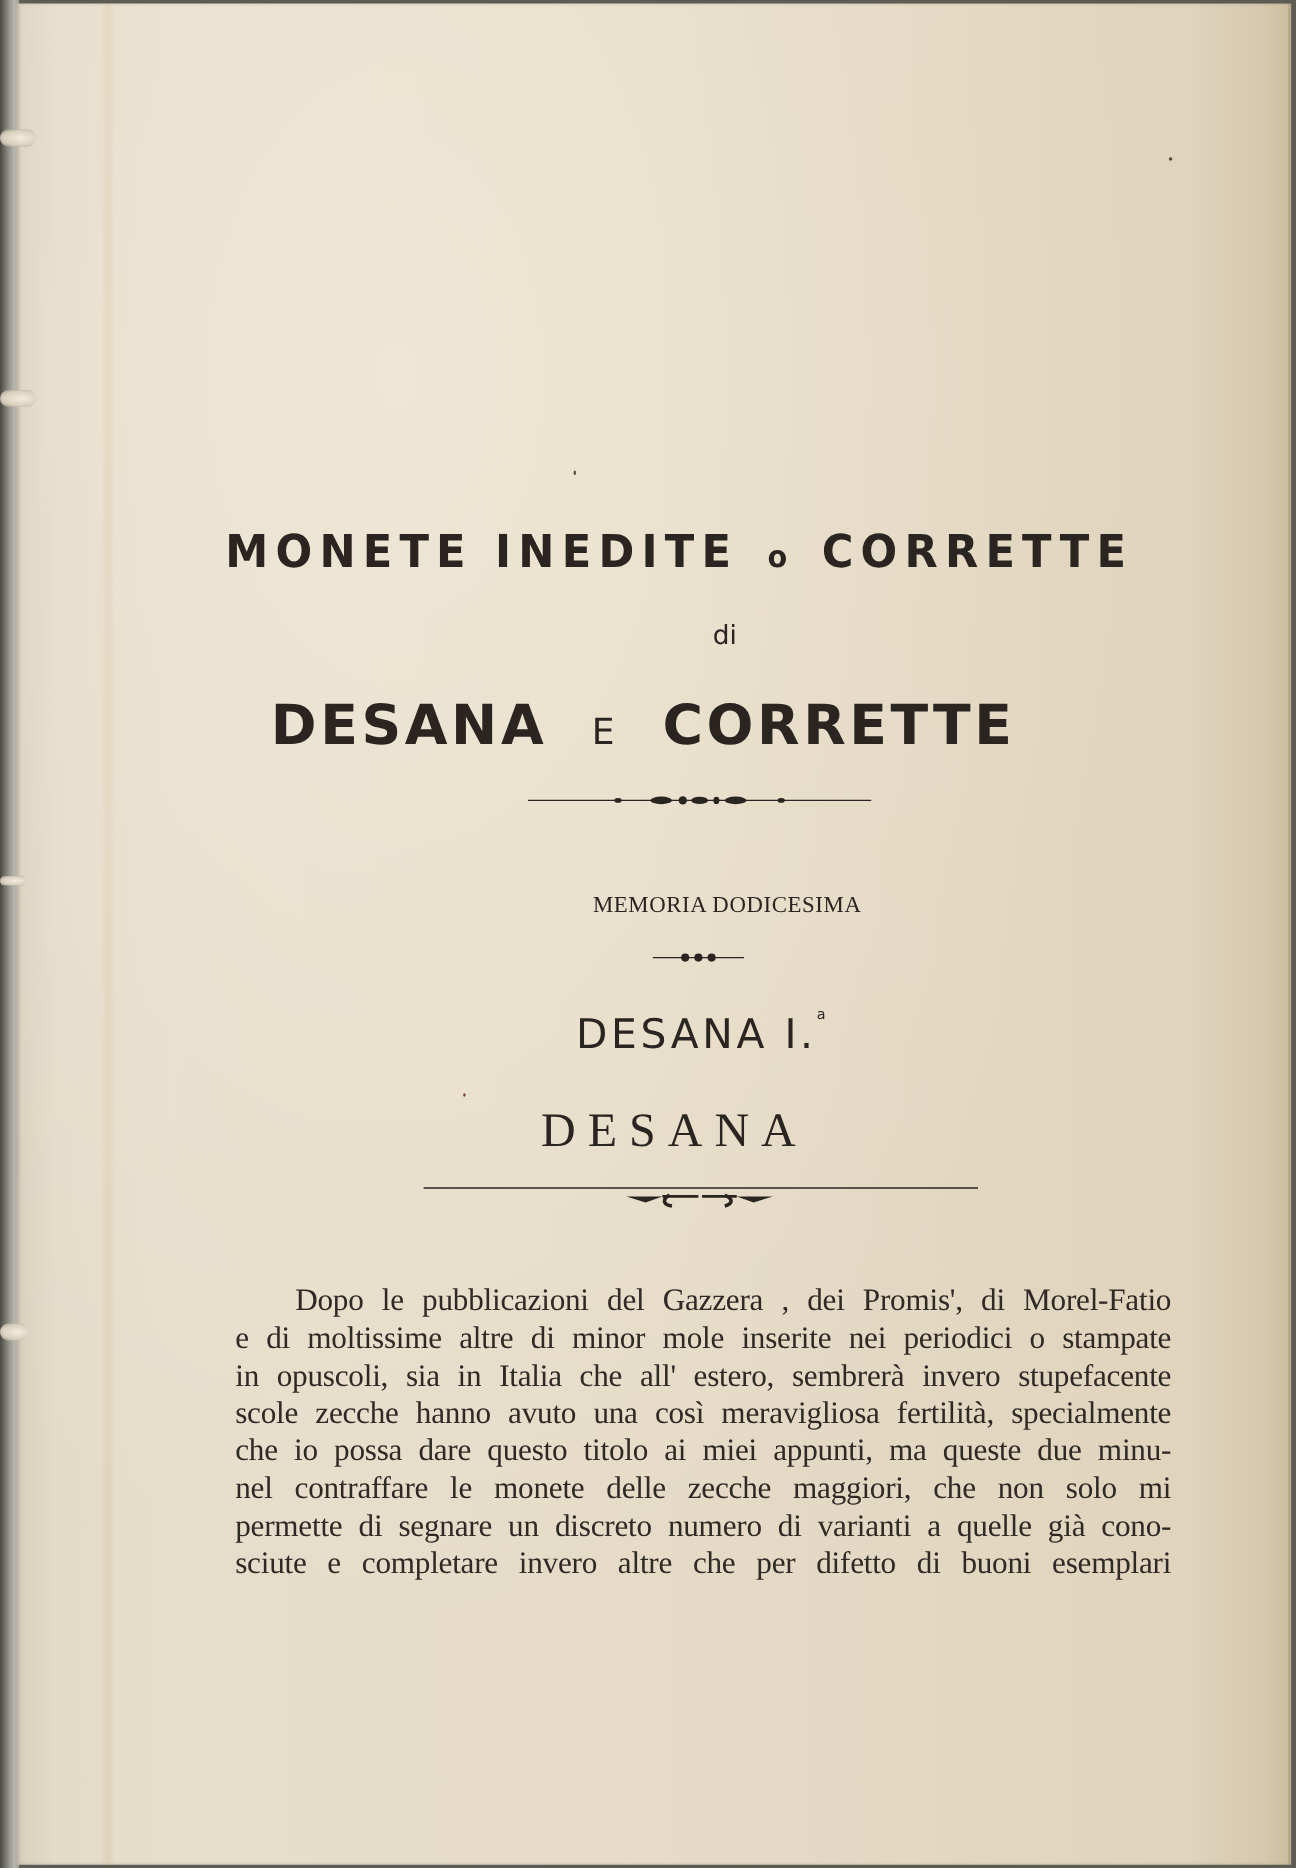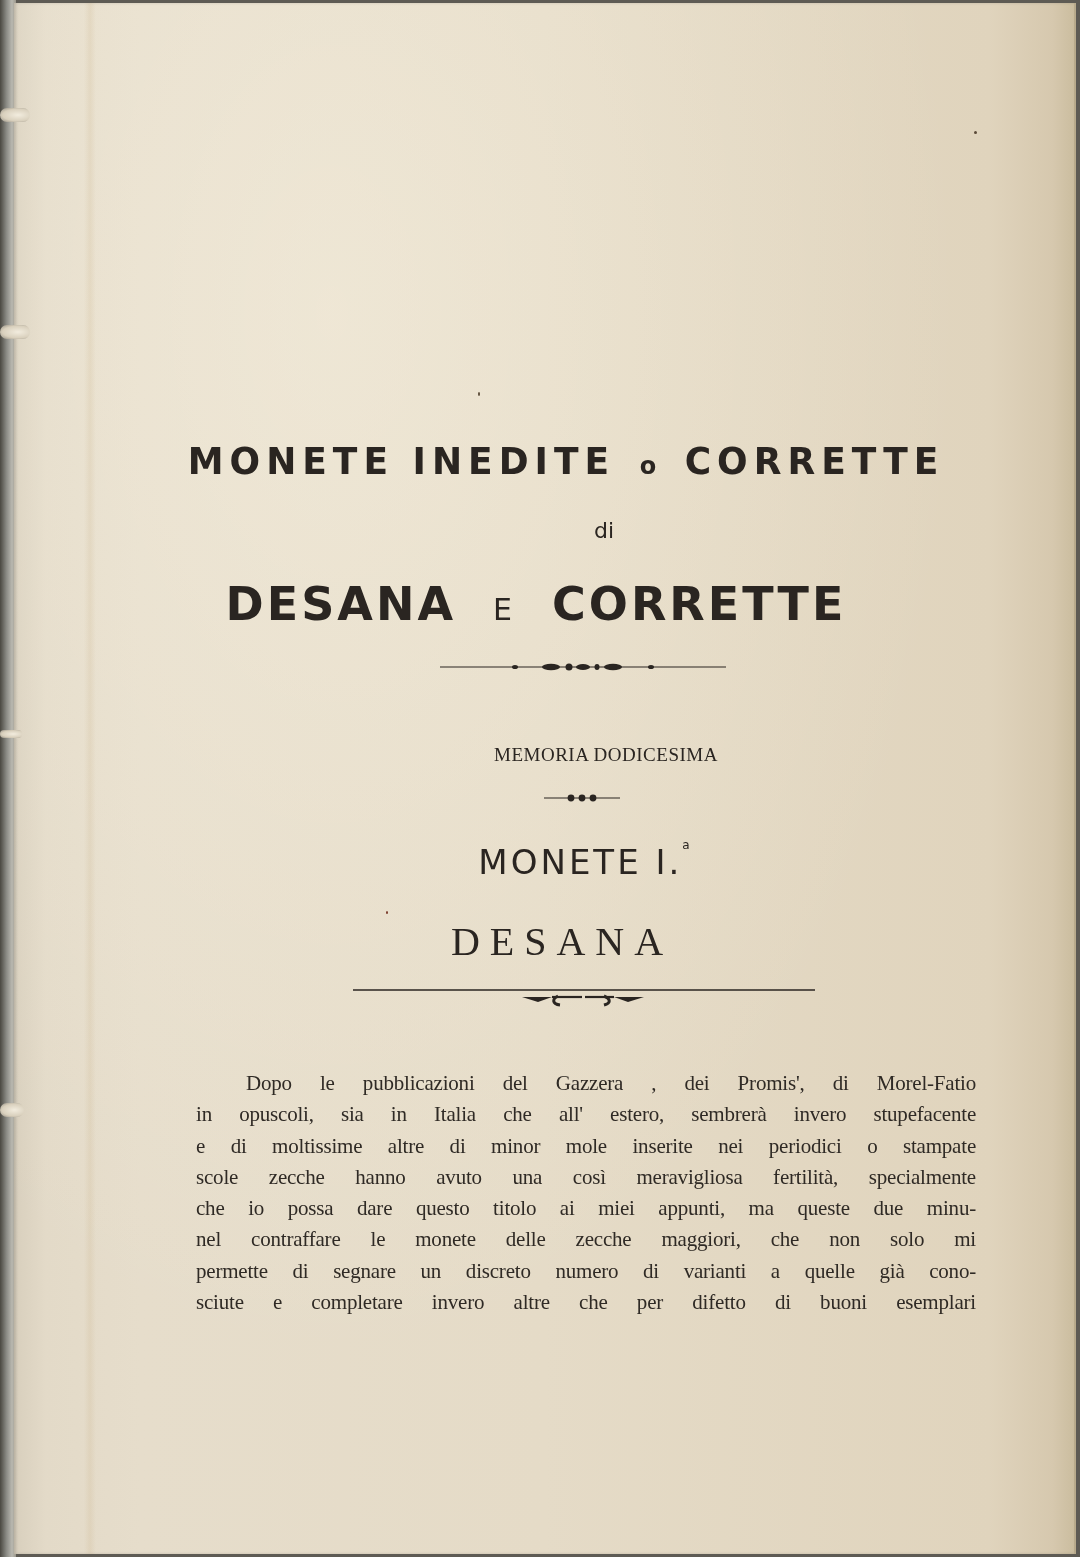--- a/index.html
+++ b/index.html
@@ -126,21 +126,21 @@
       font-size: 40px;
       letter-spacing: 10px;
       margin-left: 6px;
     }
     .body-text {
       position: absolute;
       left: 180px;
       top: 1068px;
       width: 780px;
       font-family: "Liberation Serif", serif;
-      font-size: 21px;
+      font-size: 26px;
       line-height: 31.3px;
       text-align: justify;
       letter-spacing: -0.2px;
       color: #2f2a25;
     }
     .body-text .line {
       display: block;
       text-align: justify;
       text-align-last: justify;
       white-space: nowrap;
@@ -202,39 +202,39 @@
     <div class="center-line memoria">MEMORIA DODICESIMA</div>
 
     <svg class="ornament orn-2" viewBox="0 0 78 12">
       <line x1="1" y1="6" x2="77" y2="6" stroke="#2a2521" stroke-width="1.2"></line>
       <circle cx="28" cy="6" r="3.4" fill="#2a2521"></circle>
       <circle cx="39" cy="6" r="3.4" fill="#2a2521"></circle>
       <circle cx="50" cy="6" r="3.4" fill="#2a2521"></circle>
     </svg>
 
     <div class="center-line parte">
-      <span>MONETE I.</span><sup>a</sup>
+      <span>DESANA I.</span><sup>a</sup>
     </div>
 
     <div class="center-line desana">DESANA</div>
 
     <svg class="ornament orn-3" viewBox="0 0 464 20">
       <line x1="1" y1="2" x2="463" y2="2" stroke="#2a2521" stroke-width="1.3"></line>
       <path d="M170 9 L200 9 L186 14 Z" fill="#2a2521"></path>
       <path d="M200 9 L230 9" stroke="#2a2521" stroke-width="2.2"></path>
       <path d="M206 8 C200 11, 200 16, 208 17" stroke="#2a2521" stroke-width="3" fill="none"></path>
       <path d="M233 9 L262 9" stroke="#2a2521" stroke-width="2.2"></path>
       <path d="M252 8 C259 11, 259 15, 252 17" stroke="#2a2521" stroke-width="3" fill="none"></path>
       <path d="M262 9 L292 9 L276 14 Z" fill="#2a2521"></path>
     </svg>
 
     <div class="body-text">
       <span class="line first">Dopo le pubblicazioni del Gazzera , dei Promis', di Morel-Fatio</span>
+      <span class="line">e di moltissime altre di minor mole inserite nei periodici o stampate</span>
       <span class="line">in opuscoli, sia in Italia che all' estero, sembrerà invero stupefacente</span>
-      <span class="line">e di moltissime altre di minor mole inserite nei periodici o stampate</span>
       <span class="line">scole zecche hanno avuto una così meravigliosa fertilità, specialmente</span>
       <span class="line">che io possa dare questo titolo ai miei appunti, ma queste due minu-</span>
       <span class="line">nel contraffare le monete delle zecche maggiori, che non solo mi</span>
       <span class="line">permette di segnare un discreto numero di varianti a quelle già cono-</span>
       <span class="line">sciute e completare invero altre che per difetto di buoni esemplari</span>
     </div>
 
   </div>
 </div>
 

